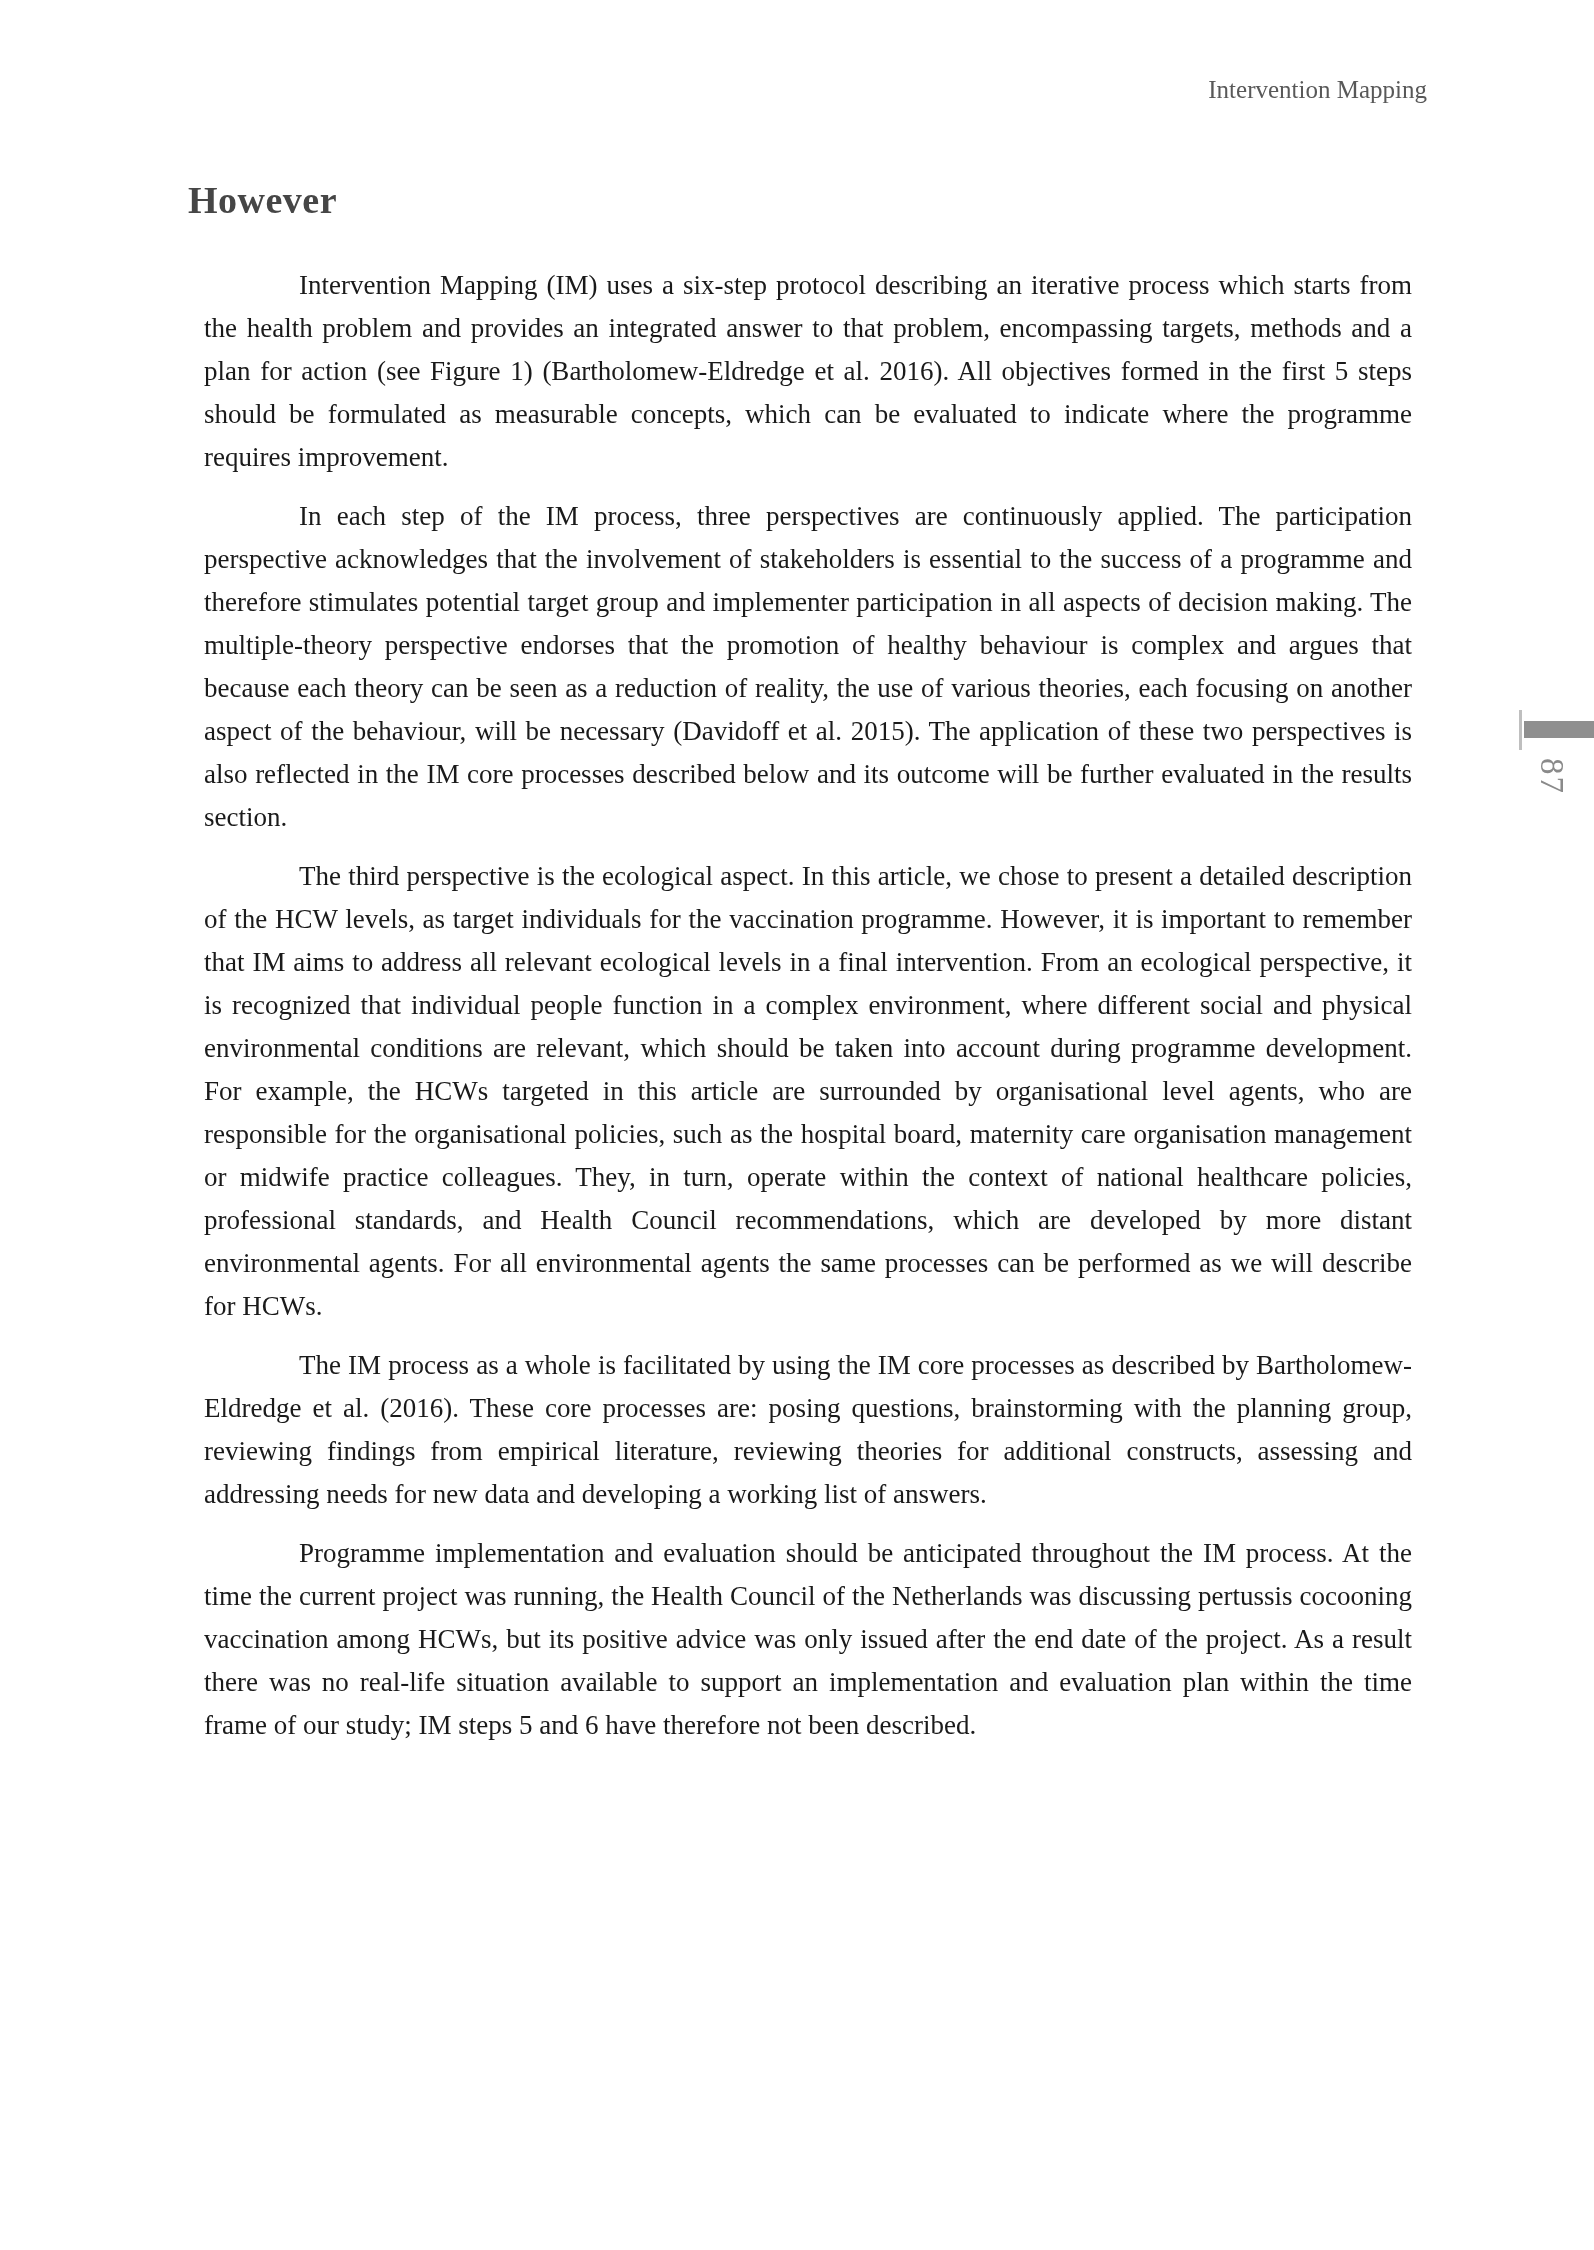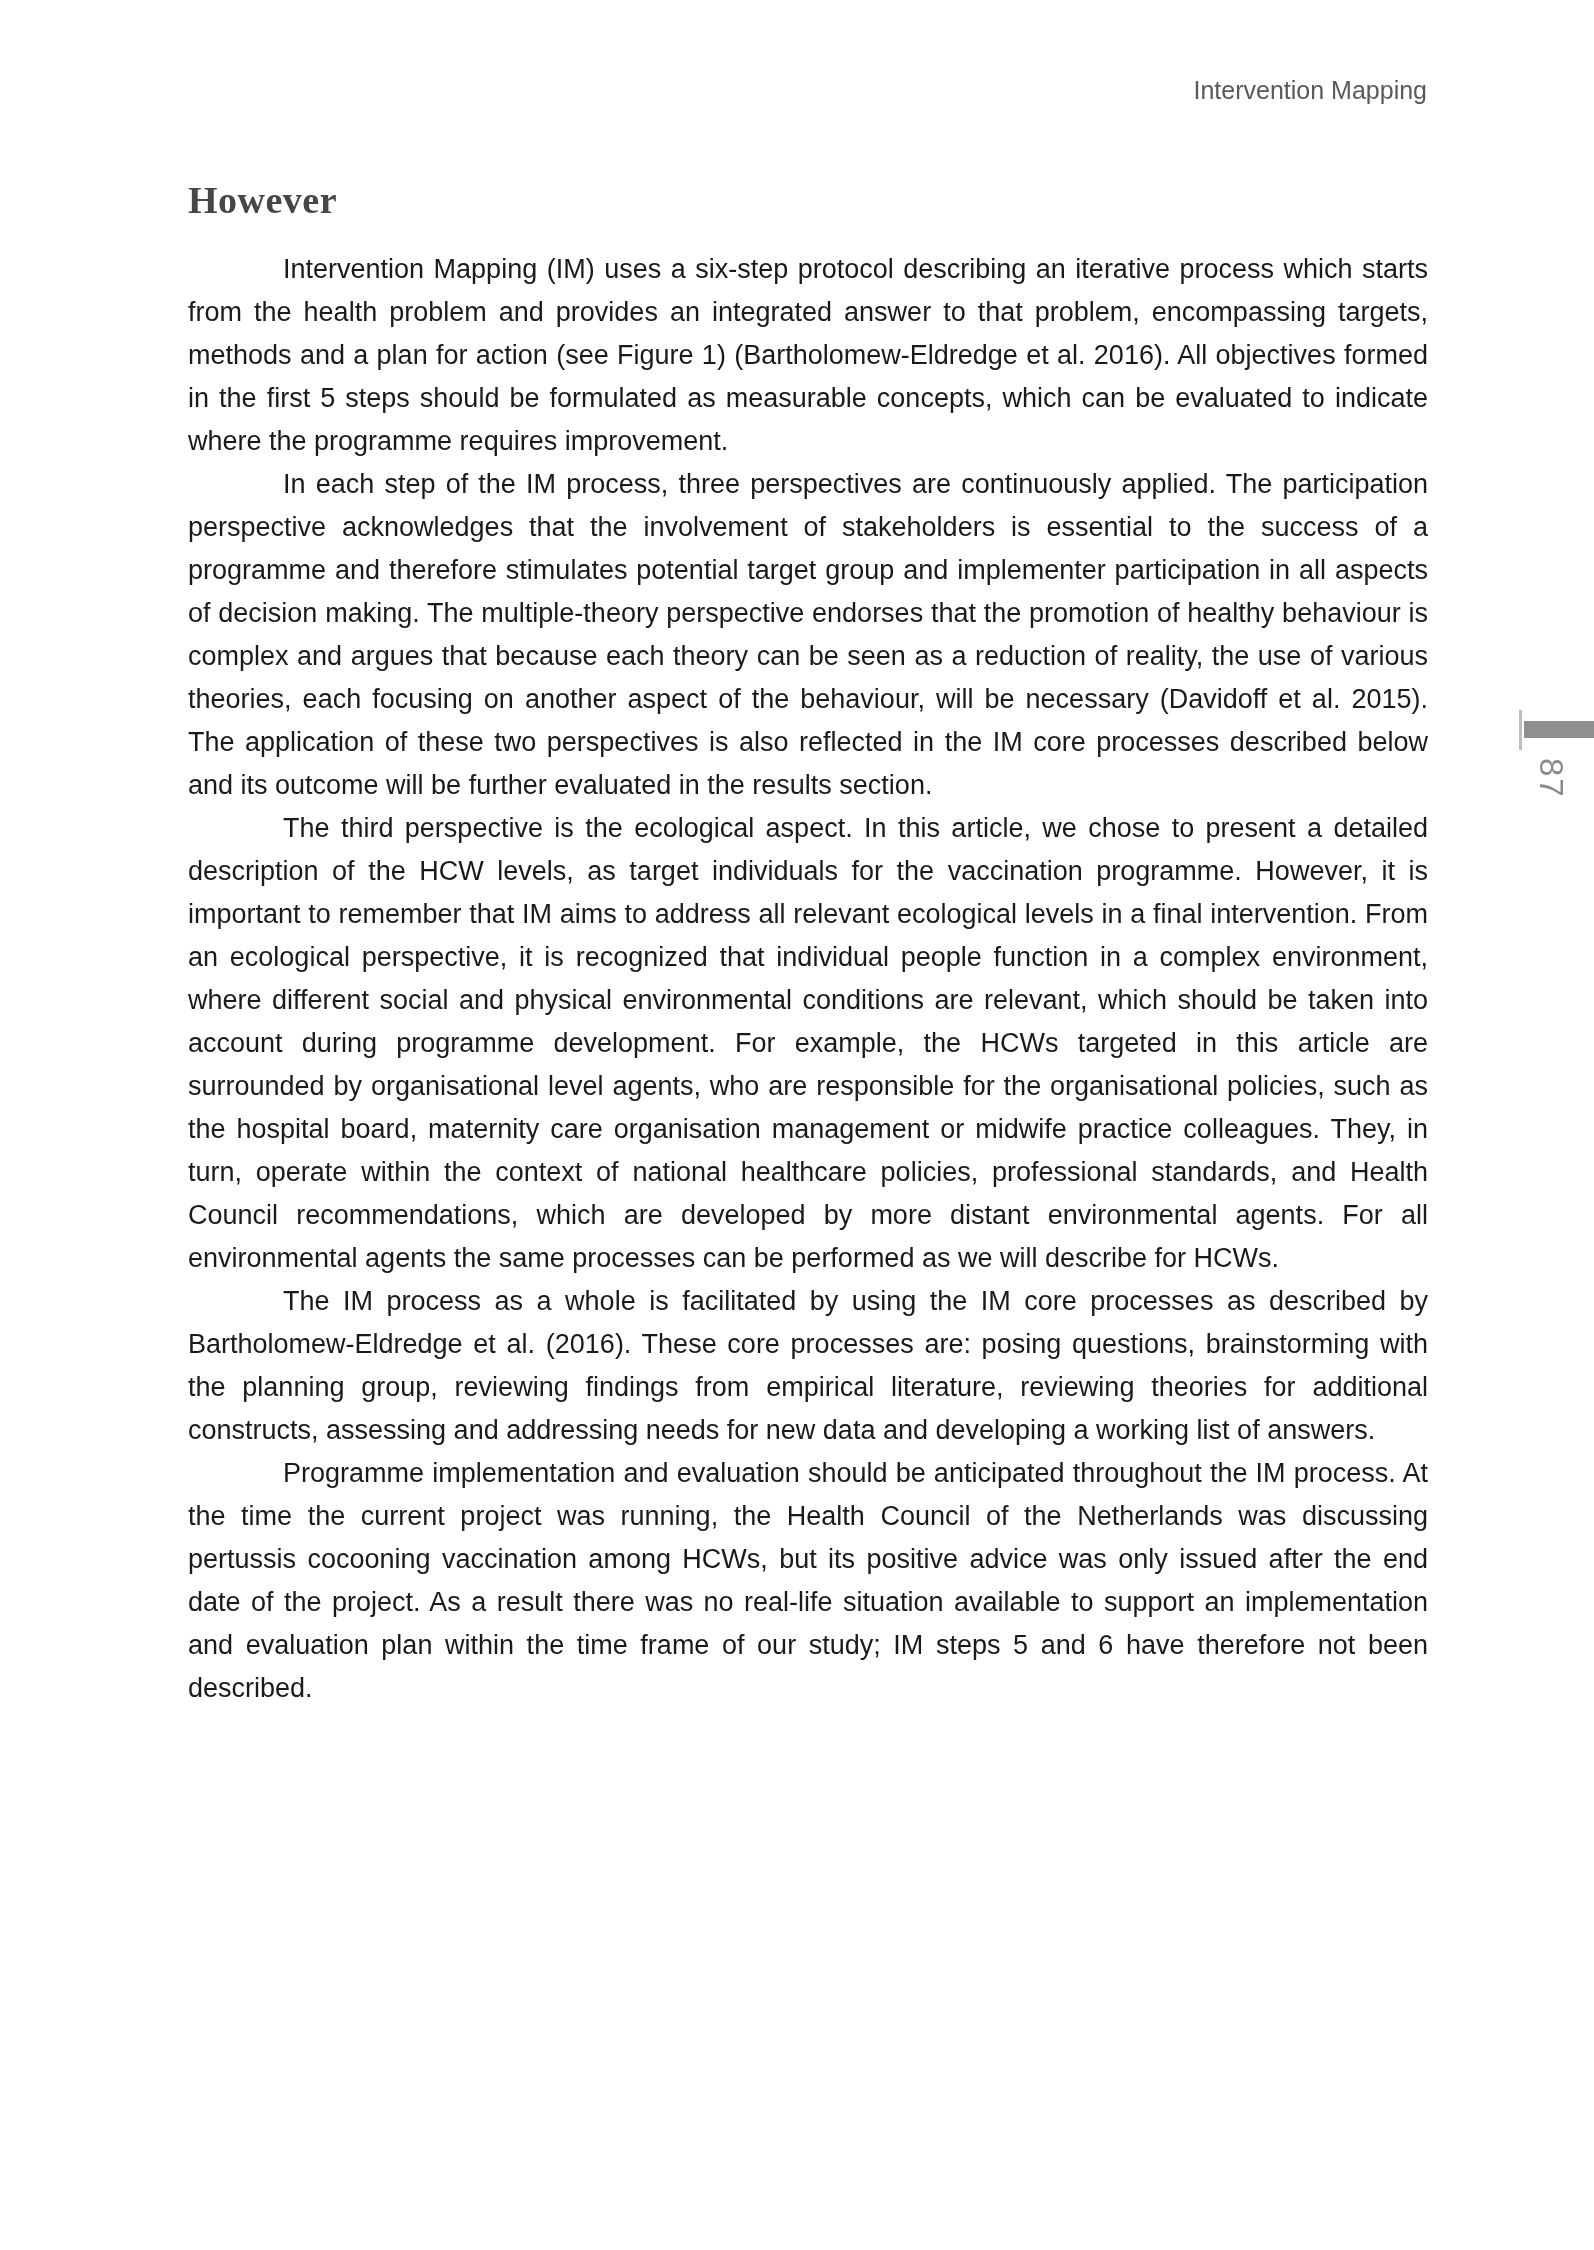--- a/index.html
+++ b/index.html
@@ -1,15 +1,15 @@
 <!DOCTYPE html>
 <html><head>
 <meta charset="utf-8">
 <style>
-  * { margin: 0; padding: 0; box-sizing: border-box; }
+  * { margin: 0; padding: 0; box-sizing: border-box; font-family: Liberation Serif, serif; }
   html, body { background: #ffffff; }
 
   .page {
     position: relative;
     width: 1594px;
     height: 2250px;
     background: #ffffff;
     font-family: "Liberation Sans", sans-serif;
     overflow: hidden;
   }
@@ -40,21 +40,21 @@
     width: 1240px;
     font-size: 27px;
     line-height: 43px;
     color: #1a1a1a;
     text-align: justify;
     text-justify: inter-word;
   }
 
   .body-text p {
     text-indent: 95px;
-    margin: 0;
+    margin: 16px;
   }
 
   
   .margin-marker {
     position: absolute;
     top: 708px;
     right: 0;
     width: 90px;
     height: 50px;
   }

